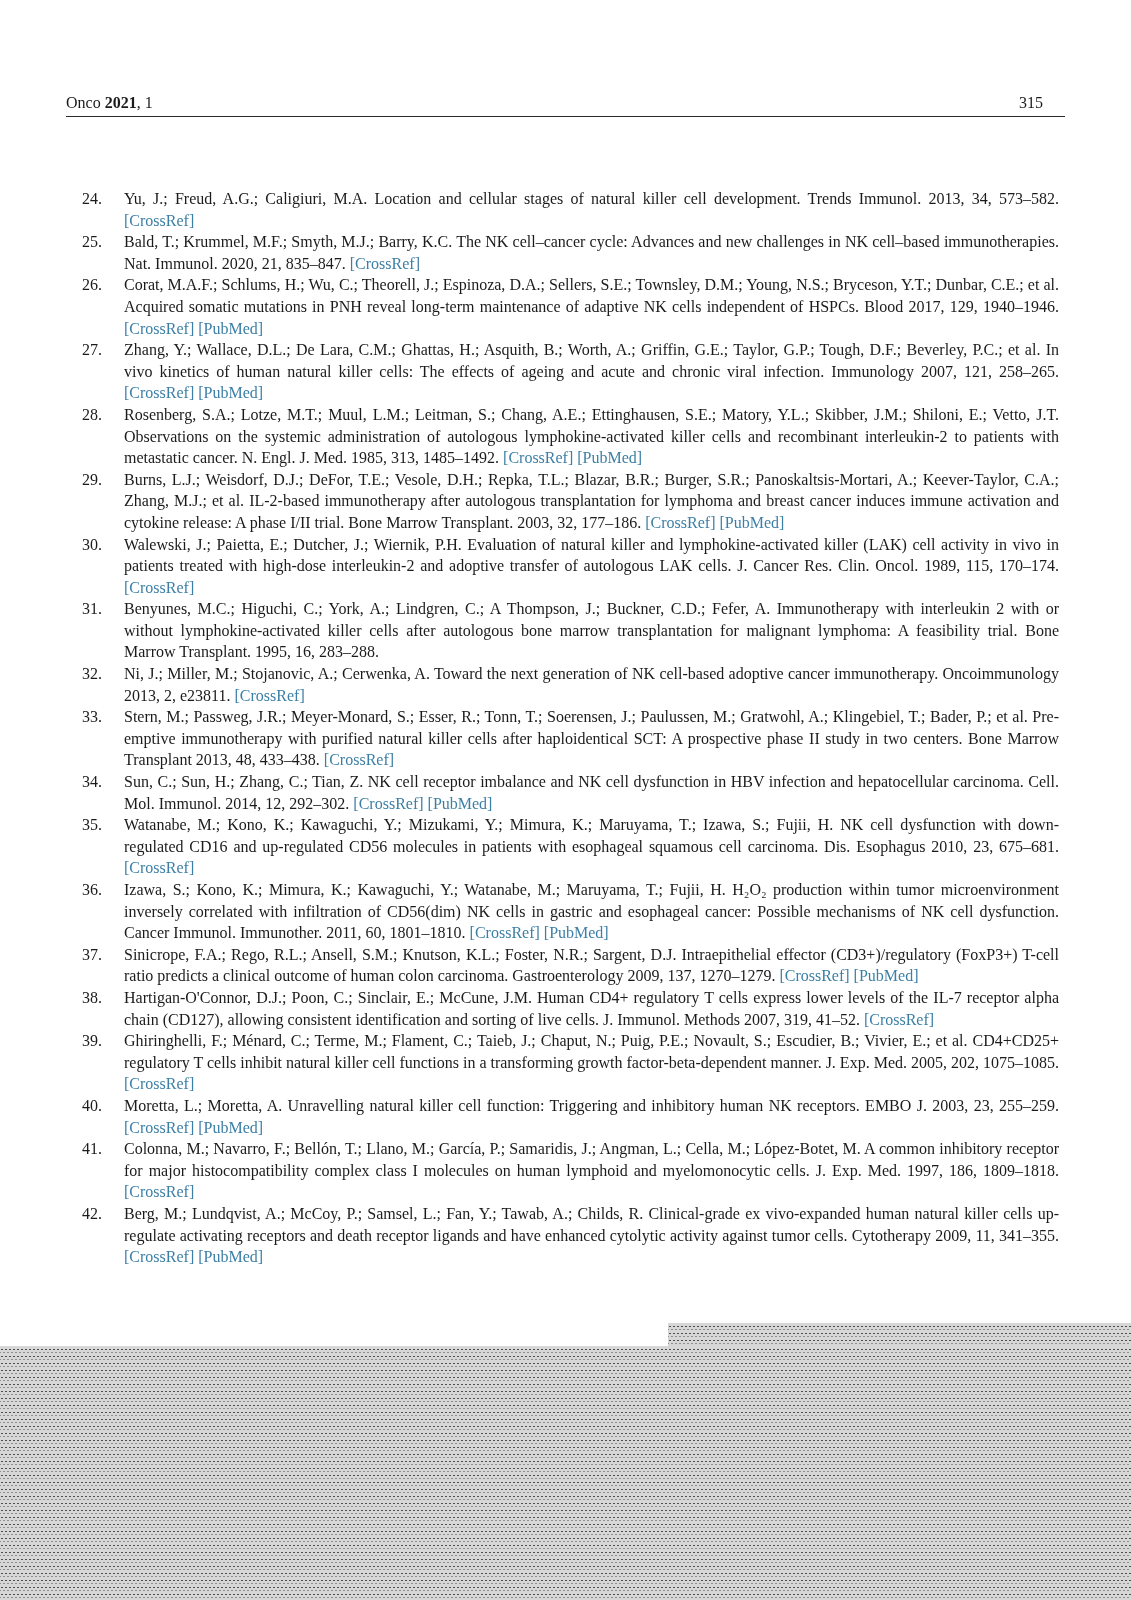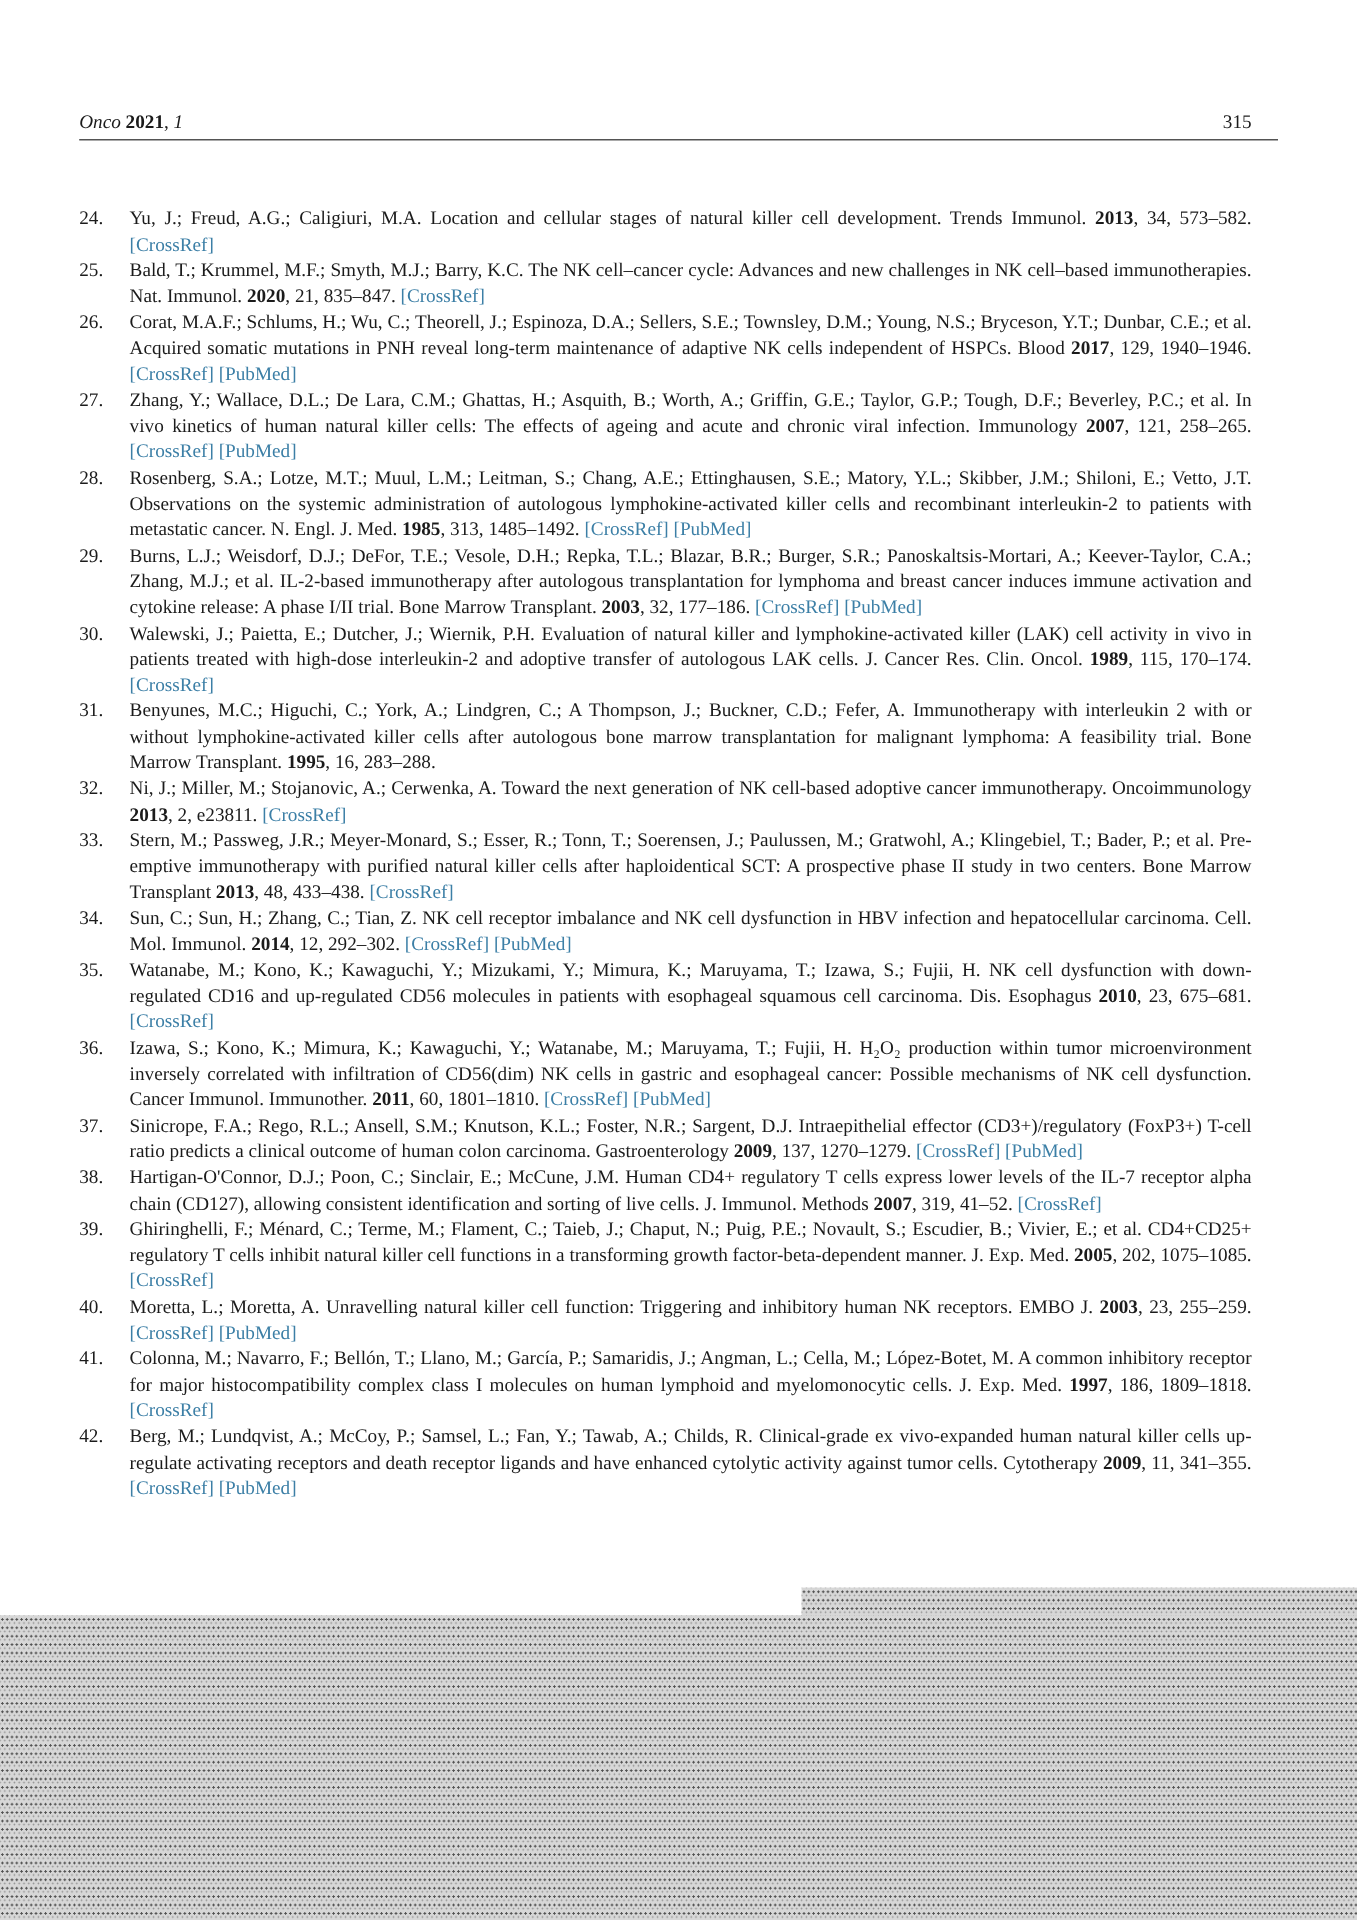--- a/index.html
+++ b/index.html
@@ -6,37 +6,37 @@
   body{
     width:1131px;height:1600px;position:relative;overflow:hidden;
     background:#ffffff;color:#1b1b1b;
     font-family:"Liberation Serif", serif;
     font-size:16px;line-height:21.6px;
   }
   .running-head{
     position:absolute;left:66px;top:92px;width:977px;
     display:flex;justify-content:space-between;align-items:baseline;
   }
-  .it{font-style:italic;text-align:center;}
+  .it{text-align:center;}
   .b{font-weight:bold;margin-top:20px;}
   .header-rule{
     position:absolute;left:66px;top:116px;width:999px;height:0;
     border:none;border-top:1.2px solid #2a2a2a;margin:0;
   }
   .ref-list{
     position:absolute;left:66px;top:172px;width:977px;
-    list-style:none;margin:0;padding:0;
+    list-style:none;margin:16px;padding:0;
   }
   .ref{
     position:relative;padding-left:42px;text-align:justify;
     text-justify:inter-word;
   }
   .ref-num{position:absolute;left:0;top:0;}
   .seg-i{}
-  .seg-b{font-weight:bold;}
+  .seg-b{font-weight:normal;}
   .seg-l{color:var(--link,#3c7fa6);cursor:pointer;}
   .pattern{
     position:absolute;
     background-color:var(--pat-bg,#d7d7d7);
     background-image:
       radial-gradient(circle, var(--pat-dot,#4e4e4e) 0.8px, transparent 1px),
       radial-gradient(circle, #8d8d8d 0.6px, transparent 0.9px);
     background-size:4px 7px, 4px 7px;
     background-position:0 0, 2px 3px;
   }

